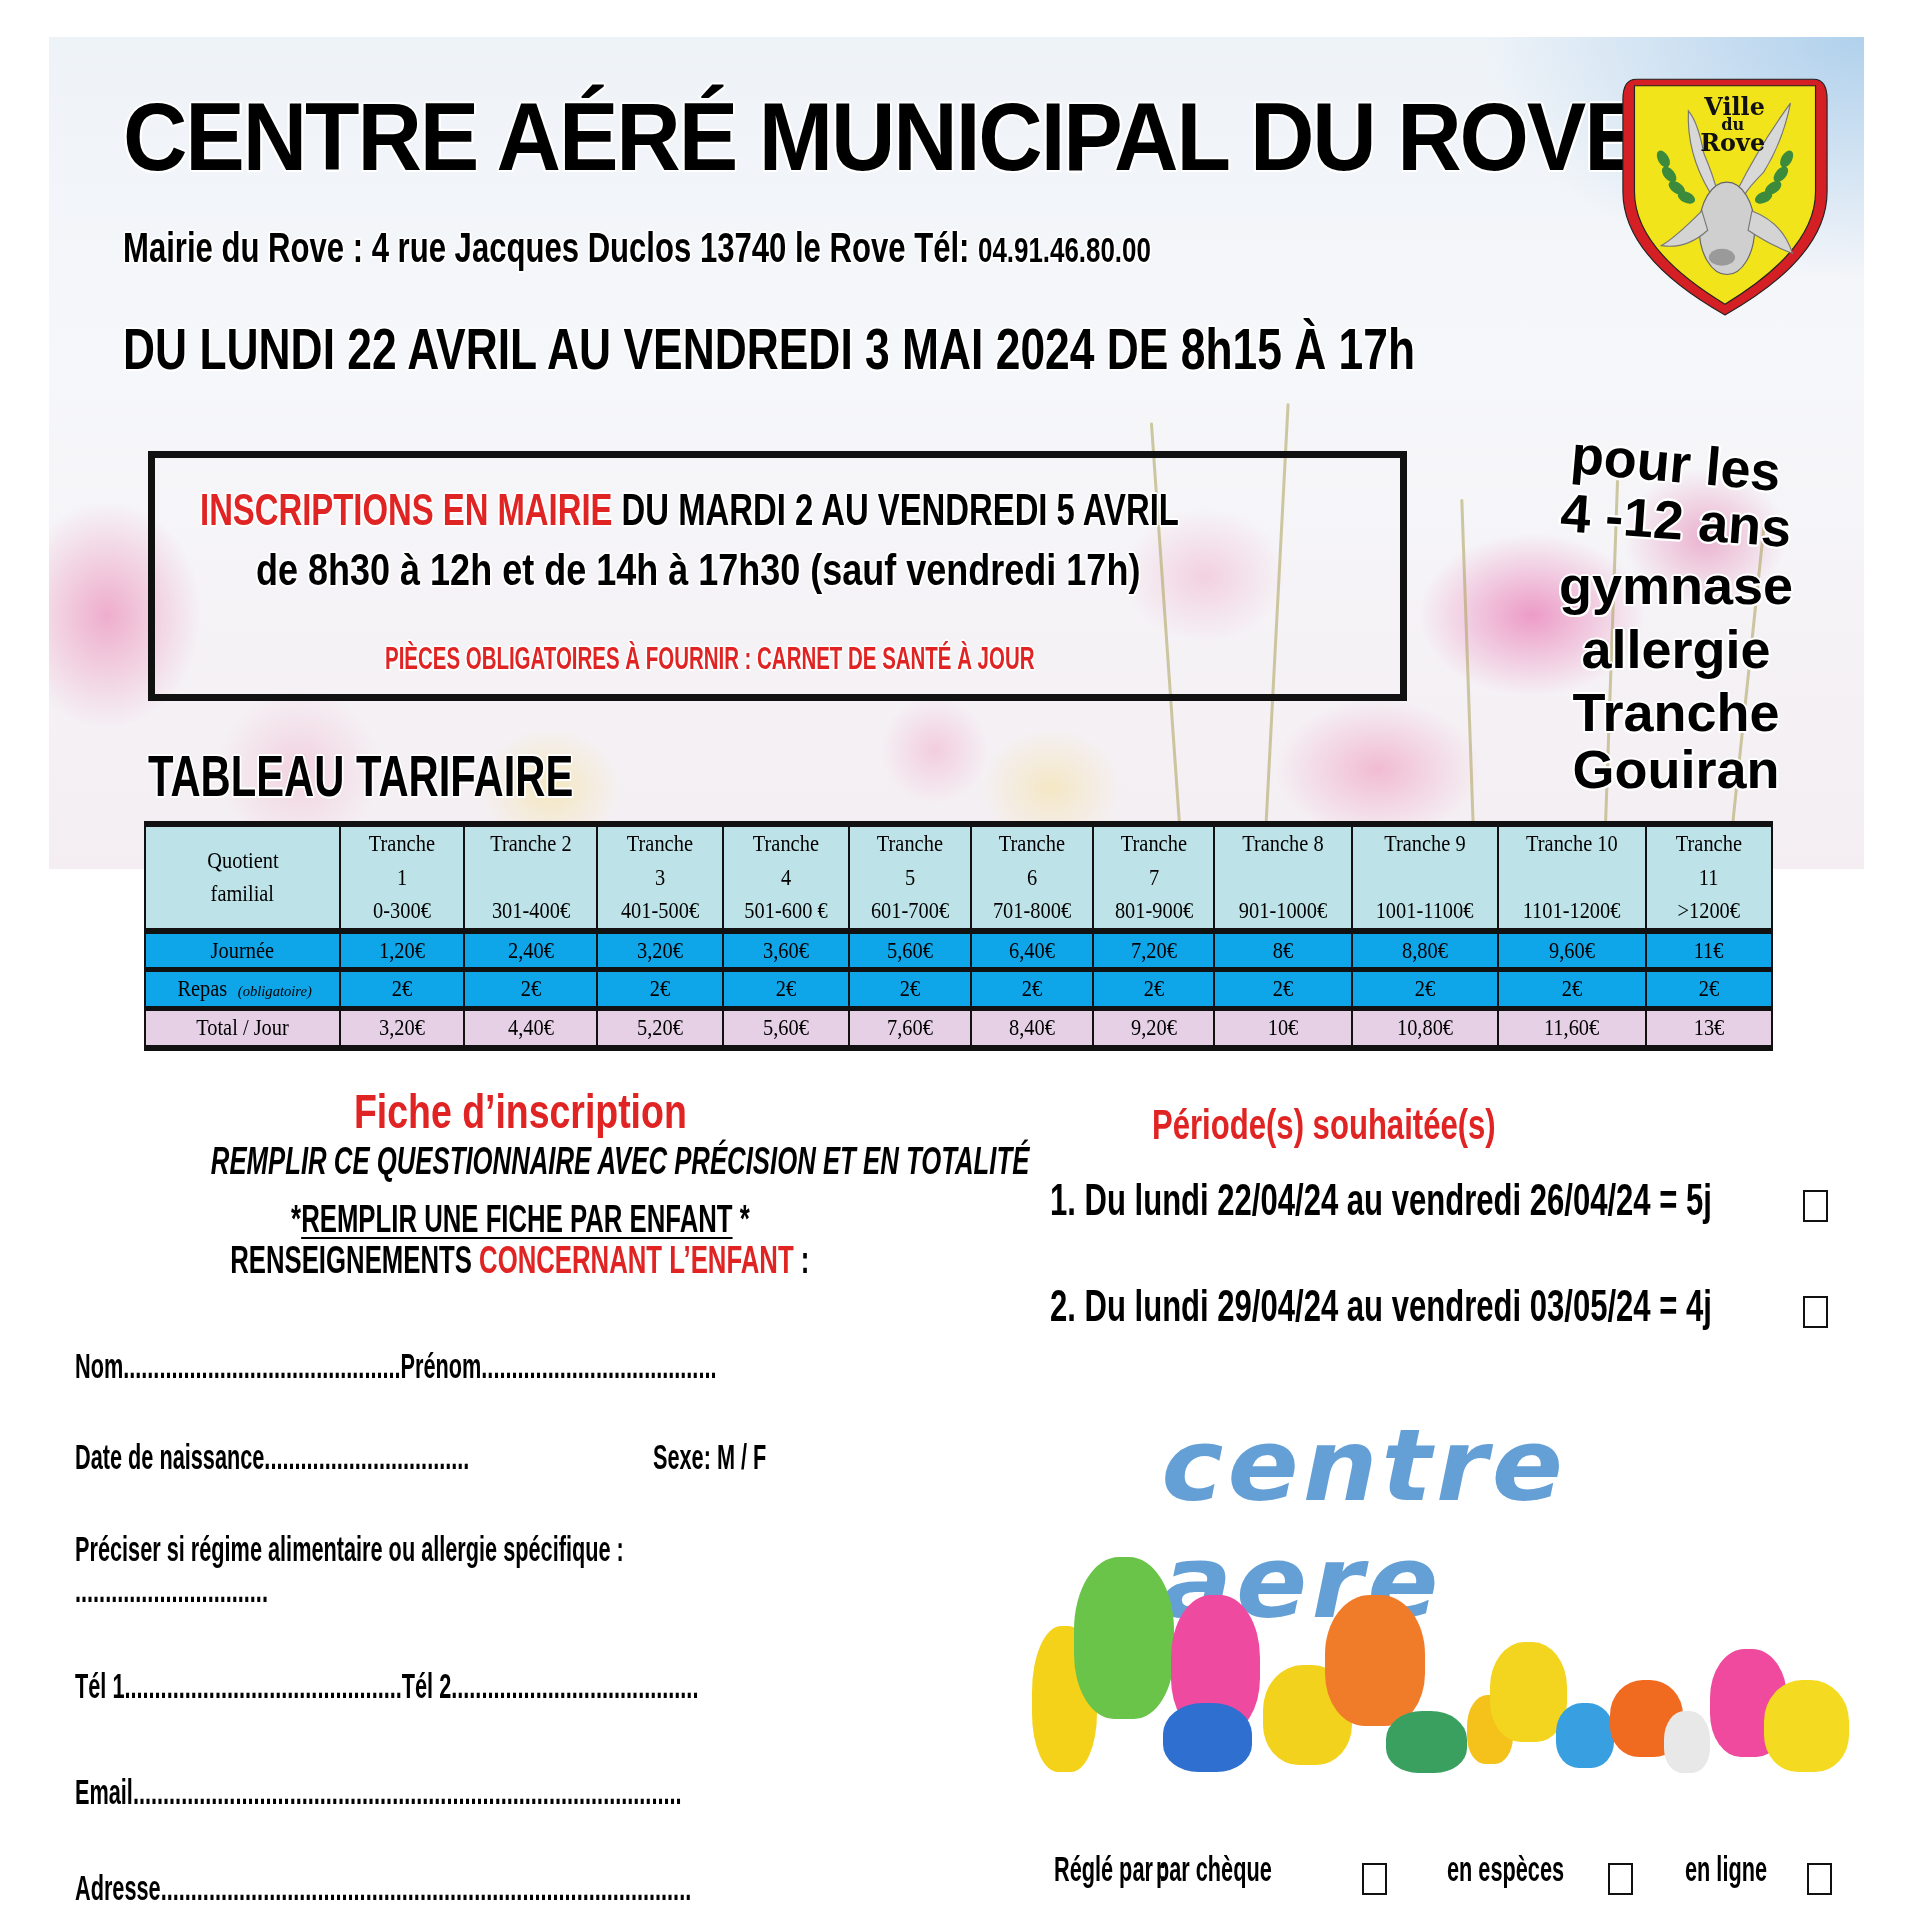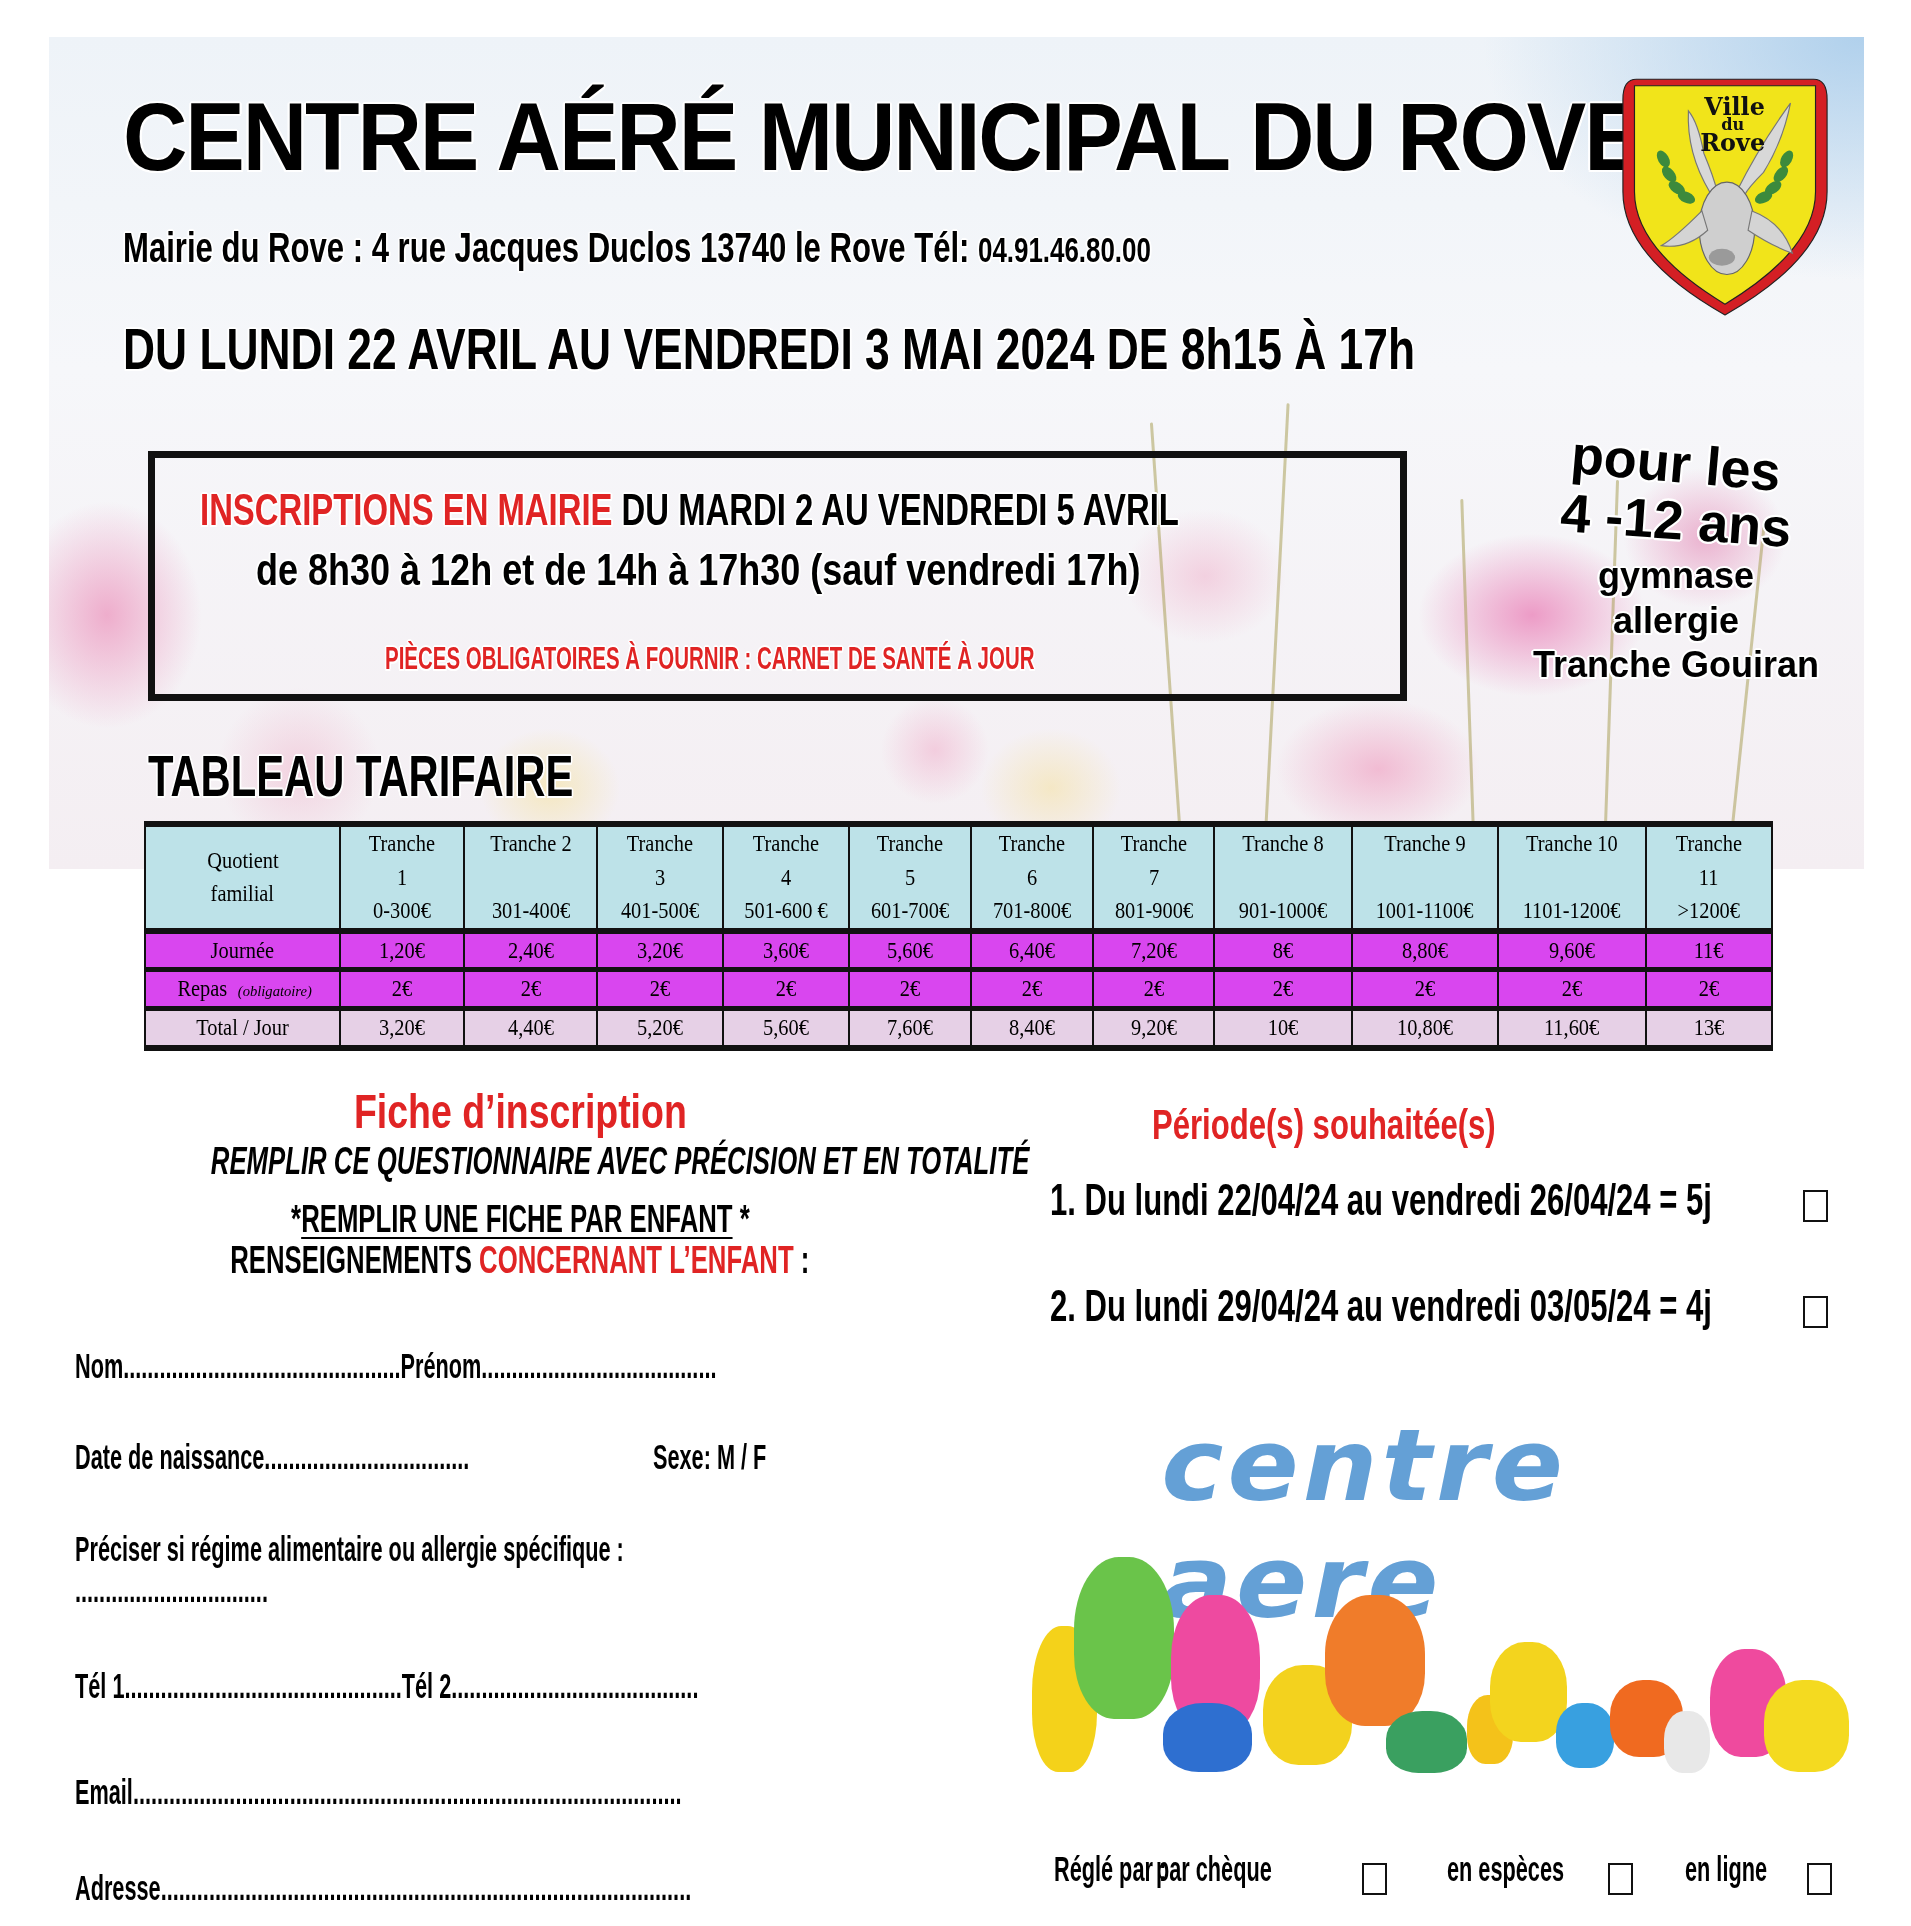--- a/index.html
+++ b/index.html
@@ -45,31 +45,31 @@
   .insc-line2 { left:256px; top:547px; font-size:45px; font-weight:700; white-space:nowrap;
                 transform:scaleX(0.80); transform-origin:left top; line-height:1; }
   .insc-line3 { left:385px; top:643px; font-size:31px; font-weight:700; white-space:nowrap; color:#e02424;
                 transform:scaleX(0.66); transform-origin:left top; line-height:1; }
   .red { color:#e02424; }
 
   .side-age { left:1522px; top:435px; width:308px; text-align:center; font-weight:700; line-height:1.05; }
   .side-age .big { font-size:54px; display:block; }
   .side-age .a1 { transform:rotate(5deg); }
   .side-age .a2 { transform:rotate(4deg); }
-  .side-age .mid { font-size:36px; display:block; margin-top:8.5px; }
+  .side-age .mid { font-size:54px; display:block; margin-top:8.5px; }
 
   .tarif-title { left:148px; top:747px; font-size:58px; font-weight:700; white-space:nowrap;
                  transform:scaleX(0.72); transform-origin:left top; line-height:1; }
 
   
   .tarif { position:absolute; left:144px; top:821px; width:1626px; border-collapse:collapse;
            font-family:"Liberation Serif", serif; font-size:24px; table-layout:fixed; }
   .tarif td { border:2.3px solid #111; text-align:center; vertical-align:middle; padding:0 1.5px; line-height:1.4; }
   .tarif tr.head td { background:#bde2e8; height:94px; border-top:6.2px solid #111; border-bottom:6.2px solid #111; }
-  .tarif tr.row-j td, .tarif tr.row-r td { background:#d946ef; height:28px; }
+  .tarif tr.row-j td, .tarif tr.row-r td { background:#0ea5e9; height:28px; }
   .tarif tr.row-r td { border-top:5.4px solid #111; }
   .tarif tr.row-t td { background:#e6d0e6; height:28px; border-top:5.4px solid #111; border-bottom:6.2px solid #111; }
   .tarif .small { font-size:14.6px;font-style:italic; }
   .tarif .cond { display:inline-block; transform:scaleX(0.85); white-space:nowrap; }
 
   
   .fiche-title { left:0; width:1040px; text-align:center; top:1088px; font-size:48px; font-weight:700; color:#e02424;
                  line-height:1; }
   .fiche-title span { display:inline-block; transform:scaleX(0.78); }
   .center-line { left:0; width:1040px; text-align:center; font-weight:700; line-height:1; white-space:nowrap; }

